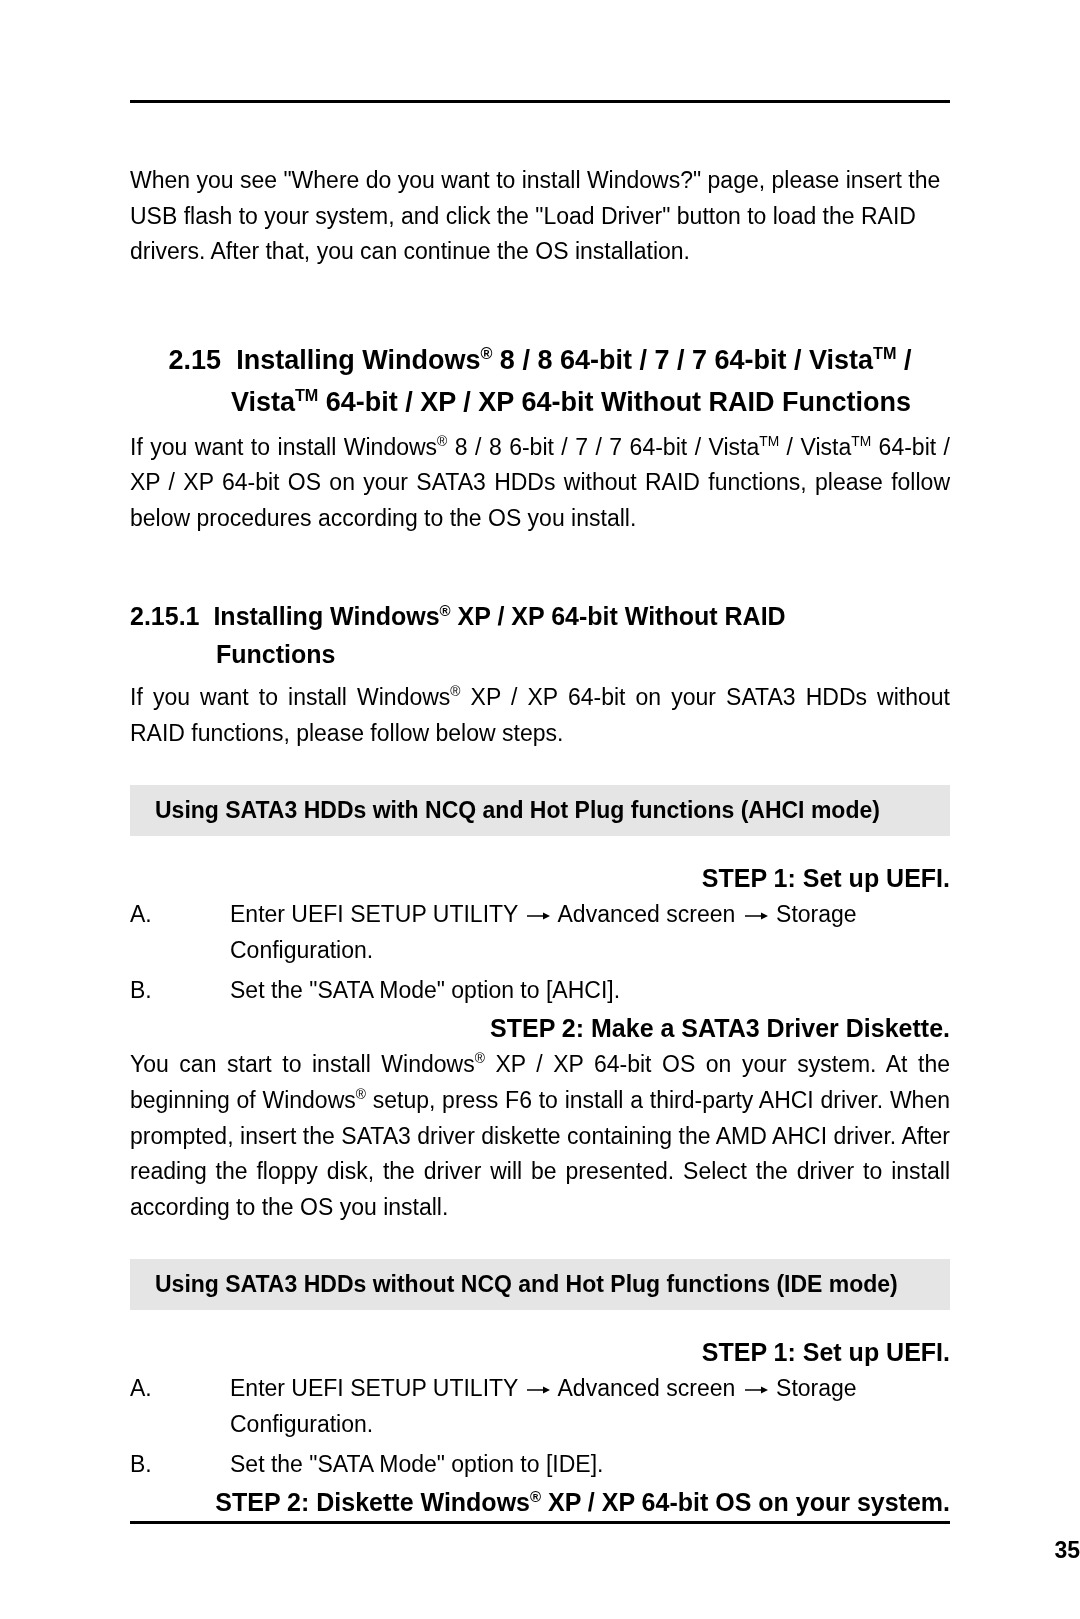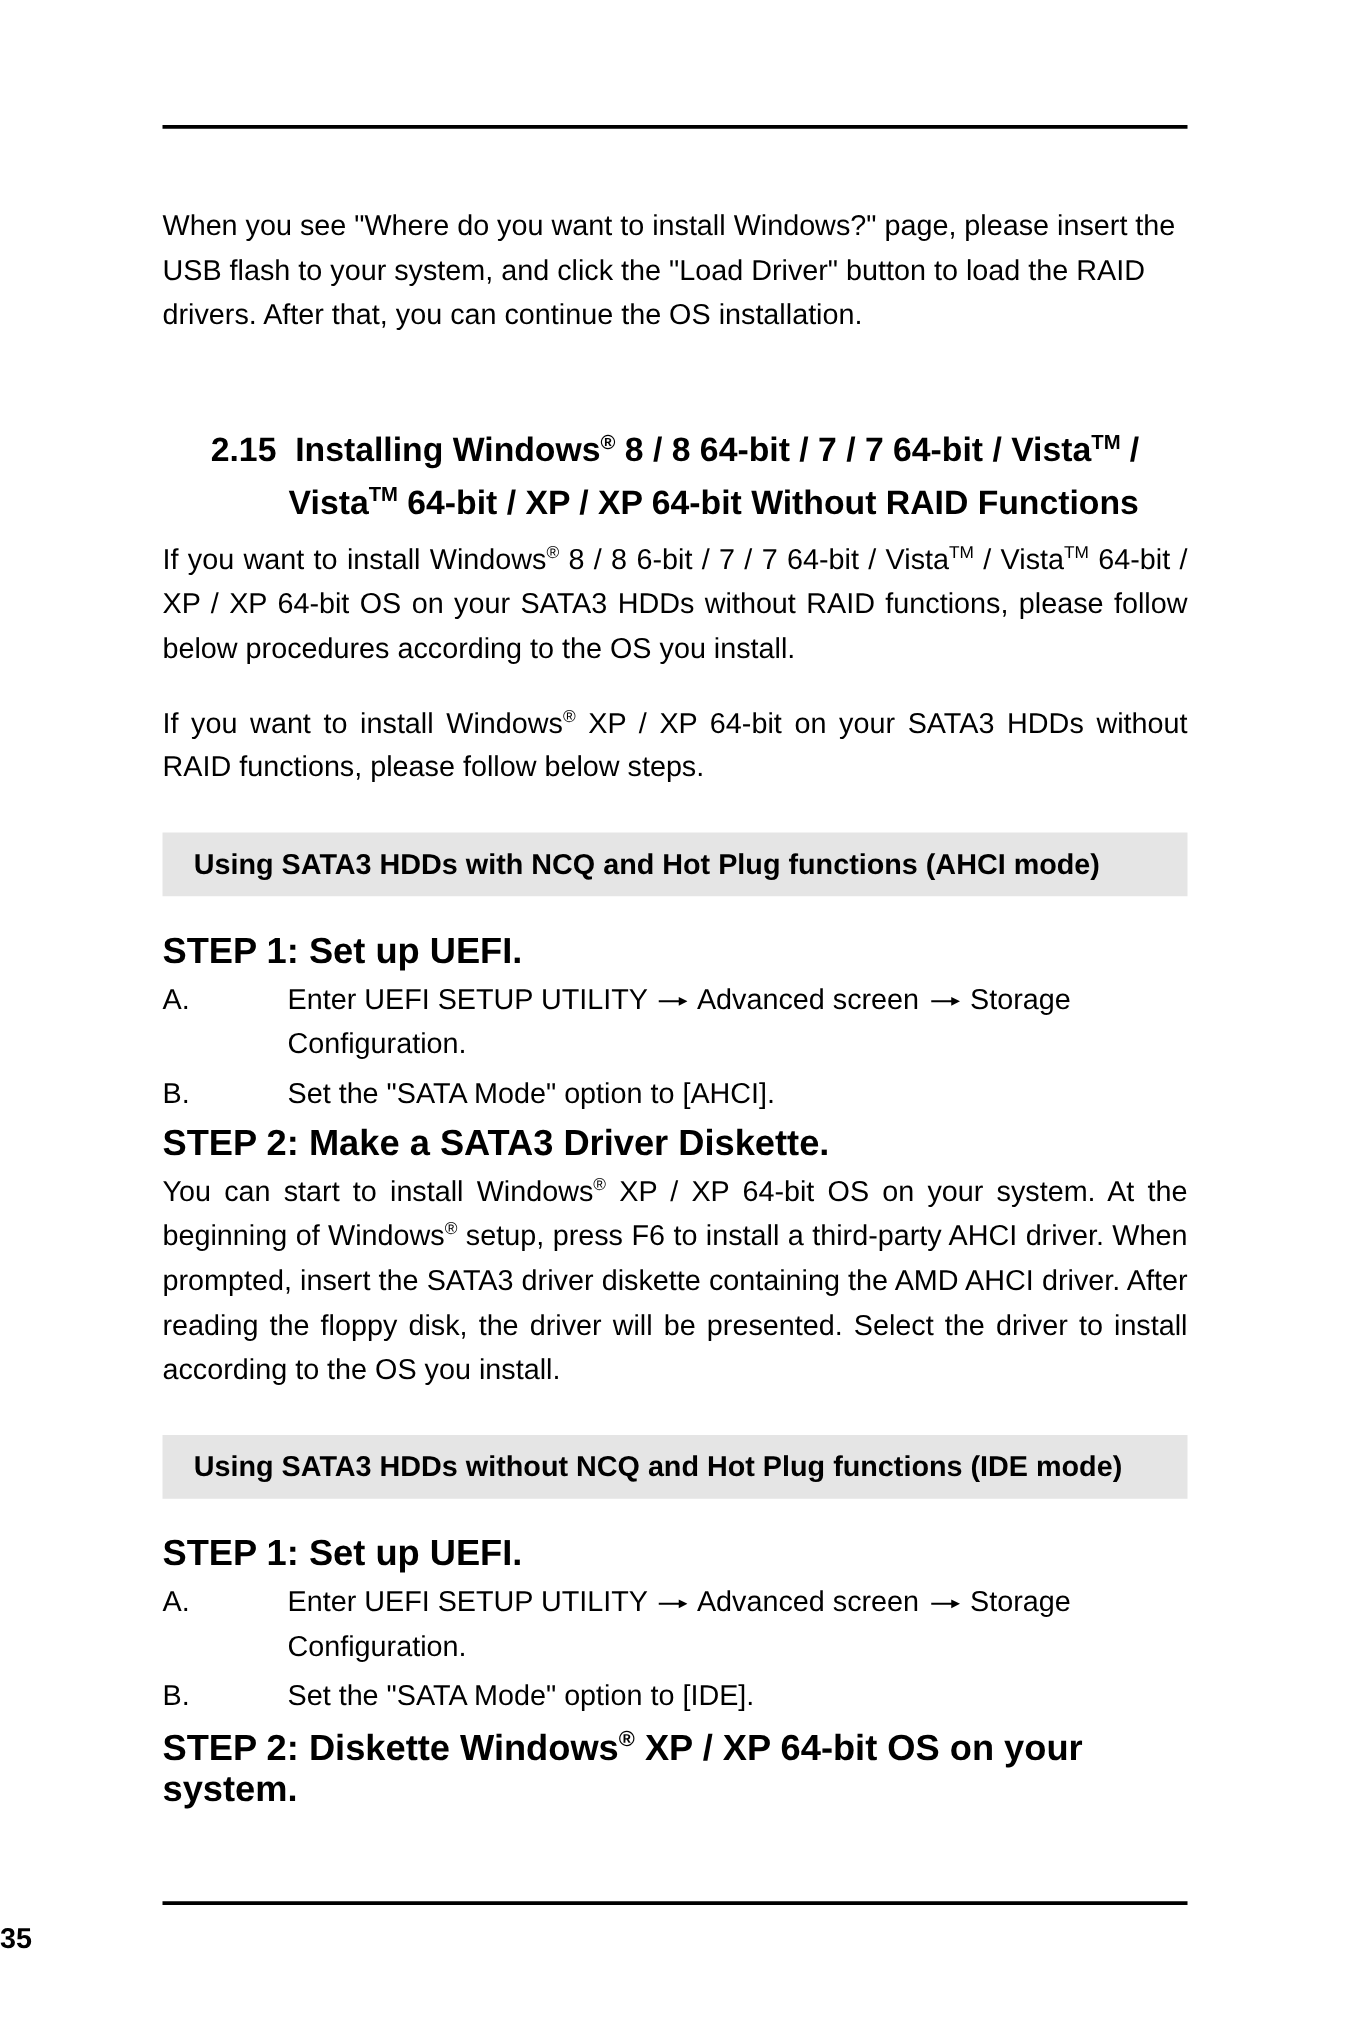--- a/index.html
+++ b/index.html
@@ -55,23 +55,24 @@
     vertical-align: super;
   }
   .band {
     background: #e5e5e5;
     font-size: 23px;
     font-weight: bold;
     padding: 12px 25px;
     margin: 34px 0 28px 0;
   }
   .step-title {
-    font-size: 29px;
+    font-size: 25px;
     font-weight: bold;
     margin: 6px 0 4px 0;
+    text-align: right;
   }
   .row {
     display: flex;
     font-size: 23px;
     line-height: 1.55;
     margin: 0 0 4px 0;
   }
   .row .col-label {
     width: 100px;
     flex: 0 0 100px;
@@ -85,21 +86,21 @@
     text-align: center;
   }
   .arrow svg {
     vertical-align: middle;
   }
   .footer {
     position: absolute;
     bottom: 55px;
     left: 0;
     width: 100%;
-    text-align: left;
+    text-align: right;
     font-size: 23px;
     font-weight: bold;
   }
   .footer-rule {
     position: absolute;
     bottom: 95px;
     left: 130px;
     right: 130px;
     border-top: 3px solid #000;
   }
@@ -118,20 +119,25 @@
     <span>Installing Windows</span><sup>®</sup><span> 8 / 8 64-bit / 7 / 7 64-bit / Vista</span><sup>TM</sup><span> /</span>
     <span class="indent2">
       <span>Vista</span><sup>TM</sup><span> 64-bit / XP / XP 64-bit Without RAID Functions</span>
     </span>
   </h2>
 
   <p class="body-text justify">
     <span>If you want to install Windows</span><sup>®</sup><span> 8 / 8 6-bit / 7 / 7 64-bit / Vista</span><sup>TM</sup><span> / Vista</span><sup>TM</sup><span> 64-bit / XP / XP 64-bit OS on your SATA3 HDDs without RAID functions, please follow below procedures according to the OS you install.</span>
   </p>
 
+  <h3 class="subsection">
+    <span>2.15.1</span>&nbsp;
+    <span>Installing Windows</span><sup>®</sup><span> XP / XP 64-bit Without RAID</span>
+    <span class="indent2">Functions</span>
+  </h3>
 
   <p class="body-text justify">
     <span>If you want to install Windows</span><sup>®</sup><span> XP / XP 64-bit on your SATA3 HDDs without RAID functions, please follow below steps.</span>
   </p>
 
   <div class="band">Using SATA3 HDDs with NCQ and Hot Plug functions (AHCI mode)</div>
 
   <div class="step-title">STEP 1: Set up UEFI.</div>
 
   <div class="row">

